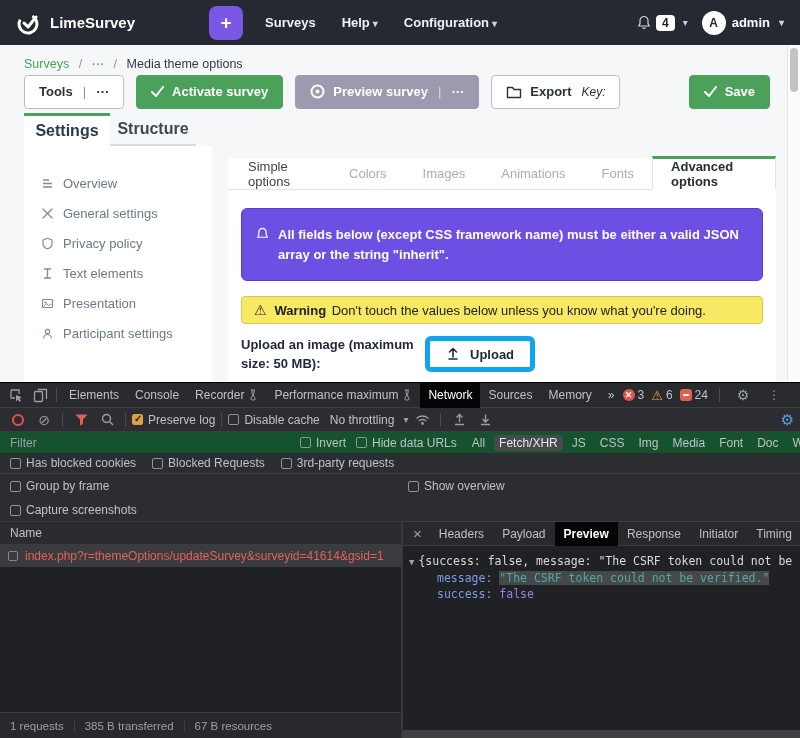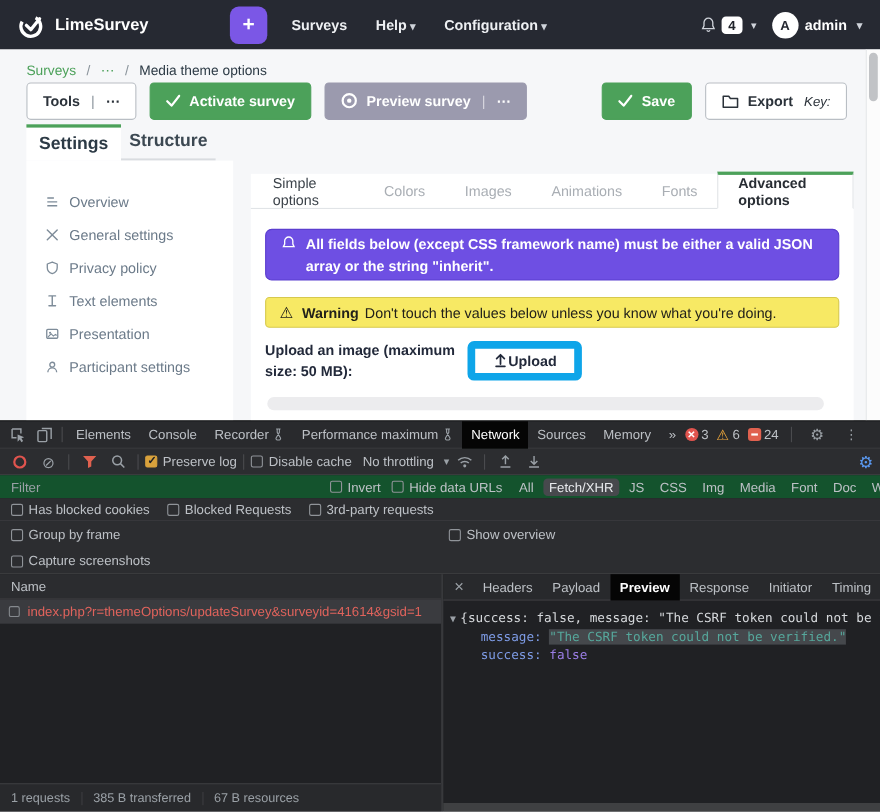--- a/index.html
+++ b/index.html
@@ -52,28 +52,28 @@
   .side-item.active::before { content:""; position:absolute; left:0; top:2px; bottom:2px; width:5px; background:#4ca15a; }
   .side-item .sicon { width:14px; display:inline-flex; justify-content:center; color:#7e8c99; }
 
   .main-card { position:absolute; top:113px; left:228px; width:548px; bottom:0; background:#fff; }
   .main-tabs { display:flex; align-items:flex-end; height:32px; border-bottom:1px solid #e1e4e7; padding-left:2px; }
   .main-tab { padding:0 18px; height:31px; display:flex; align-items:center; font-size:13px; color:#a9aeb4; cursor:pointer; }
   .main-tab.first { color:#3c434a; }
   .main-tab.active { color:#282d33; font-weight:bold; border:1px solid #e1e4e7; border-bottom:1px solid #fff; border-top:3px solid #4ca15a; margin-bottom:-1px; background:#fff; height:34px; }
   .main-content { padding:18px 13px 0 13px; }
 
-  .alert-info { background:#6e4fe3; border:1px solid #5b3ecf; border-radius:6px; color:#fff; font-size:13px; font-weight:bold; padding:3px 14px; line-height:1.5; display:flex; gap:9px; }
+  .alert-info { background:#6e4fe3; border:1px solid #5b3ecf; border-radius:6px; color:#fff; font-size:13px; font-weight:bold; padding:16px 14px; line-height:1.5; display:flex; gap:9px; }
   .alert-warning { background:#f7e964; border:1px solid #d6c94e; border-radius:4px; color:#22211a; font-size:13px; padding:5px 12px; margin-top:15px; display:flex; align-items:center; gap:8px; }
   .alert-warning .w-icon { font-size:14px; color:#22211a; }
   .alert-warning b { margin-right:2px; }
 
   .upload-row { display:flex; margin-top:12px; align-items:flex-start; }
   .upload-label { width:184px; font-size:13px; font-weight:bold; color:#22293a; line-height:1.45; }
-  .upload-btn { height:36px; background:#fff; border:7px solid #0ea5e9; border-radius:6px; display:inline-flex; align-items:center; padding:0 16px; font-size:13px; font-weight:bold; color:#22293a; cursor:pointer; }
+  .upload-btn { height:36px; background:#fff; border:5px solid #0ea5e9; border-radius:6px; display:inline-flex; align-items:center; gap:10px; padding:0 16px; font-size:13px; font-weight:bold; color:#22293a; cursor:pointer; }
   .gray-bar { margin-top:13px; margin-left:2px; width:506px; height:12px; background:#ececee; border-radius:6px; }
 
   
   .devtools { height:356px; flex:none; background:#202124; border-top:1px solid #000; display:flex; flex-direction:column; font-size:12px; color:#bdc1c6; }
   .dt-row { display:flex; align-items:center; flex:none; }
   .dt-tabbar { height:25px; background:#292a2d; border-bottom:1px solid #3c3d40; padding:0 4px; }
   .dt-icon-btn { width:24px; height:24px; display:flex; align-items:center; justify-content:center; color:#9aa0a6; cursor:pointer; flex:none; }
   .dt-vdiv { width:1px; height:14px; background:#4a4b4e; margin:0 4px; flex:none; }
   .dt-tab { padding:0 8px; height:25px; display:flex; align-items:center; gap:4px; color:#bdc1c6; cursor:pointer; white-space:nowrap; }
   .dt-tab.active { background:#050505; color:#fff; }
@@ -194,36 +194,36 @@
         <span class="icon-svg">
             <svg width="15" height="15" viewBox="0 0 15 15">
               <circle cx="7.5" cy="7.5" r="6" fill="none" stroke="#fff" stroke-width="2"></circle>
               <circle cx="7.5" cy="7.5" r="2" fill="#fff"></circle>
             </svg>
           </span>
         <span>Preview survey</span>
           <span class="divider">|</span>
           <span>⋯</span>
       </button>
+      <button class="btn btn-white">
+        <span class="icon-svg">
+            <svg width="16" height="14" viewBox="0 0 16 14">
+              <path d="M1.5 2.5h5l1.5 2h6.5v8h-13z" fill="none" stroke="#2b323a" stroke-width="1.4" stroke-linejoin="round"></path>
+            </svg>
+          </span>
+        <span>Export</span>
+          <span class="key-hint">Key:</span>
+      </button>
       <button class="btn btn-green save-btn">
         <span class="icon-svg">
             <svg width="13" height="11" viewBox="0 0 13 11">
               <path d="M1 6l4 4 7-9" fill="none" stroke="#fff" stroke-width="2" stroke-linecap="round"></path>
             </svg>
           </span>
         <span>Save</span>
-      </button>
-      <button class="btn btn-white">
-        <span class="icon-svg">
-            <svg width="16" height="14" viewBox="0 0 16 14">
-              <path d="M1.5 2.5h5l1.5 2h6.5v8h-13z" fill="none" stroke="#2b323a" stroke-width="1.4" stroke-linejoin="round"></path>
-            </svg>
-          </span>
-        <span>Export</span>
-          <span class="key-hint">Key:</span>
       </button>
     </div>
 
     <div class="view-tabs">
       <div class="view-tab active">Settings</div>
       <div class="view-tab inactive">Structure</div>
     </div>
 
     <div class="sidebar-card">
       <div class="side-item">

